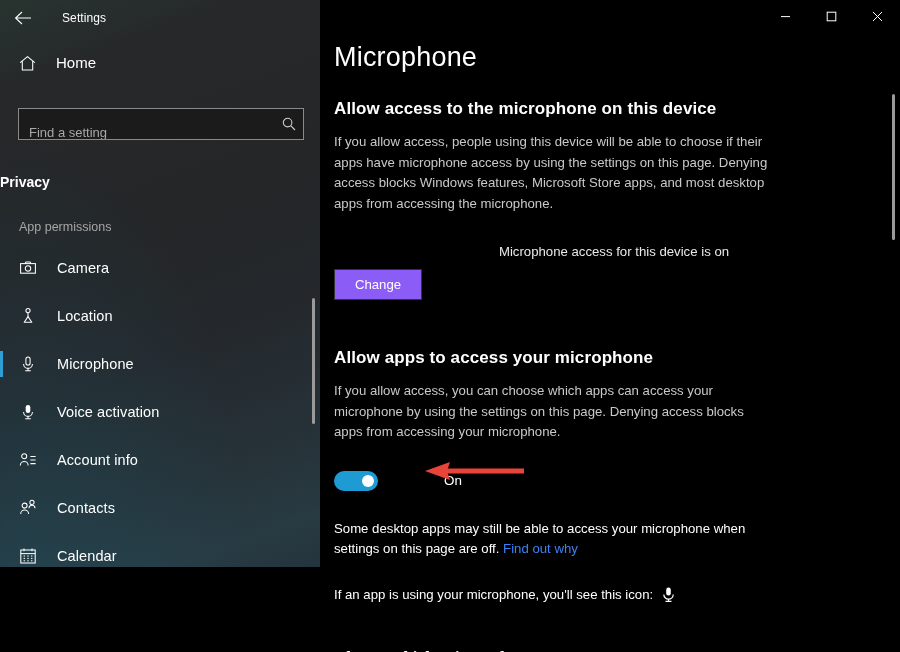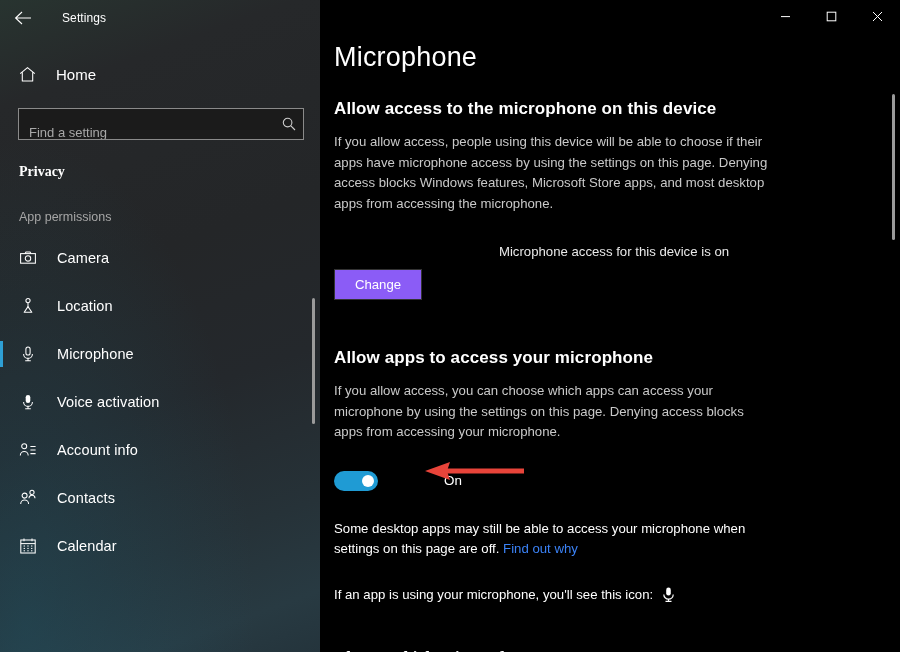--- a/index.html
+++ b/index.html
@@ -12,21 +12,21 @@
   #app {
     position: relative;
     width: 900px; height: 652px;
     background: #000;
     display: flex;
   }
 
   
   #sidebar {
     position: relative;
-    width: 320px; height: 652px;
+    width: 320px; height: 567px;
     background:
       linear-gradient(160deg,
         rgba(40,52,48,1) 0%,
         rgba(38,40,42,1) 14%,
         rgba(36,38,40,1) 40%,
         rgba(36,40,44,1) 60%,
         rgba(38,50,56,1) 80%,
         rgba(40,58,66,1) 92%,
         rgba(36,52,60,1) 100%);
     overflow: hidden;
@@ -50,21 +50,21 @@
     display: flex; align-items: center; justify-content: center;
   }
   .back-btn svg { display:block; }
   .app-title {
     font-size: 12px; color: #ffffff;
     margin-left: 16px; letter-spacing: .1px;
   }
 
   .home-row {
     position: relative; z-index: 3;
-    display: flex; align-items: center;
+    display: flex; align-items: flex-start;
     height: 40px; margin-top: 18px; padding-left: 18px;
   }
   .home-row .ic { width: 26px; display:flex; align-items:center; }
   .home-label { font-size: 15px; color:#fff; margin-left: 12px; }
 
   .search-wrap {
     position: relative; z-index: 3;
     margin: 14px 0 0 18px;
     width: 286px; height: 32px;
     background: #1b1b1b;
@@ -77,21 +77,21 @@
     color: #cfcfcf; font-size: 13px;
     font-family: "Liberation Sans", sans-serif;
     padding: 16px 8px 0 10px;
   }
   .search-wrap input::placeholder { color:#a8a8a8; }
   .search-ic { width:28px; display:flex; align-items:center; justify-content:center; }
 
   .section-head {
     position:relative; z-index:3;
     color:#ffffff; font-size:14px; font-weight:700;
-    padding-left:19px; margin-top: 24px; font-family: Liberation Serif, serif;
+    margin-top: 34px;
   }
   .group-head {
     position:relative; z-index:3;
     color:#a6a6a6; font-size:12.5px;
     padding-left:19px; margin-top: 30px;
   }
 
   .nav { position:relative; z-index:3; margin-top: 10px; }
   .nav-item {
     position: relative;

